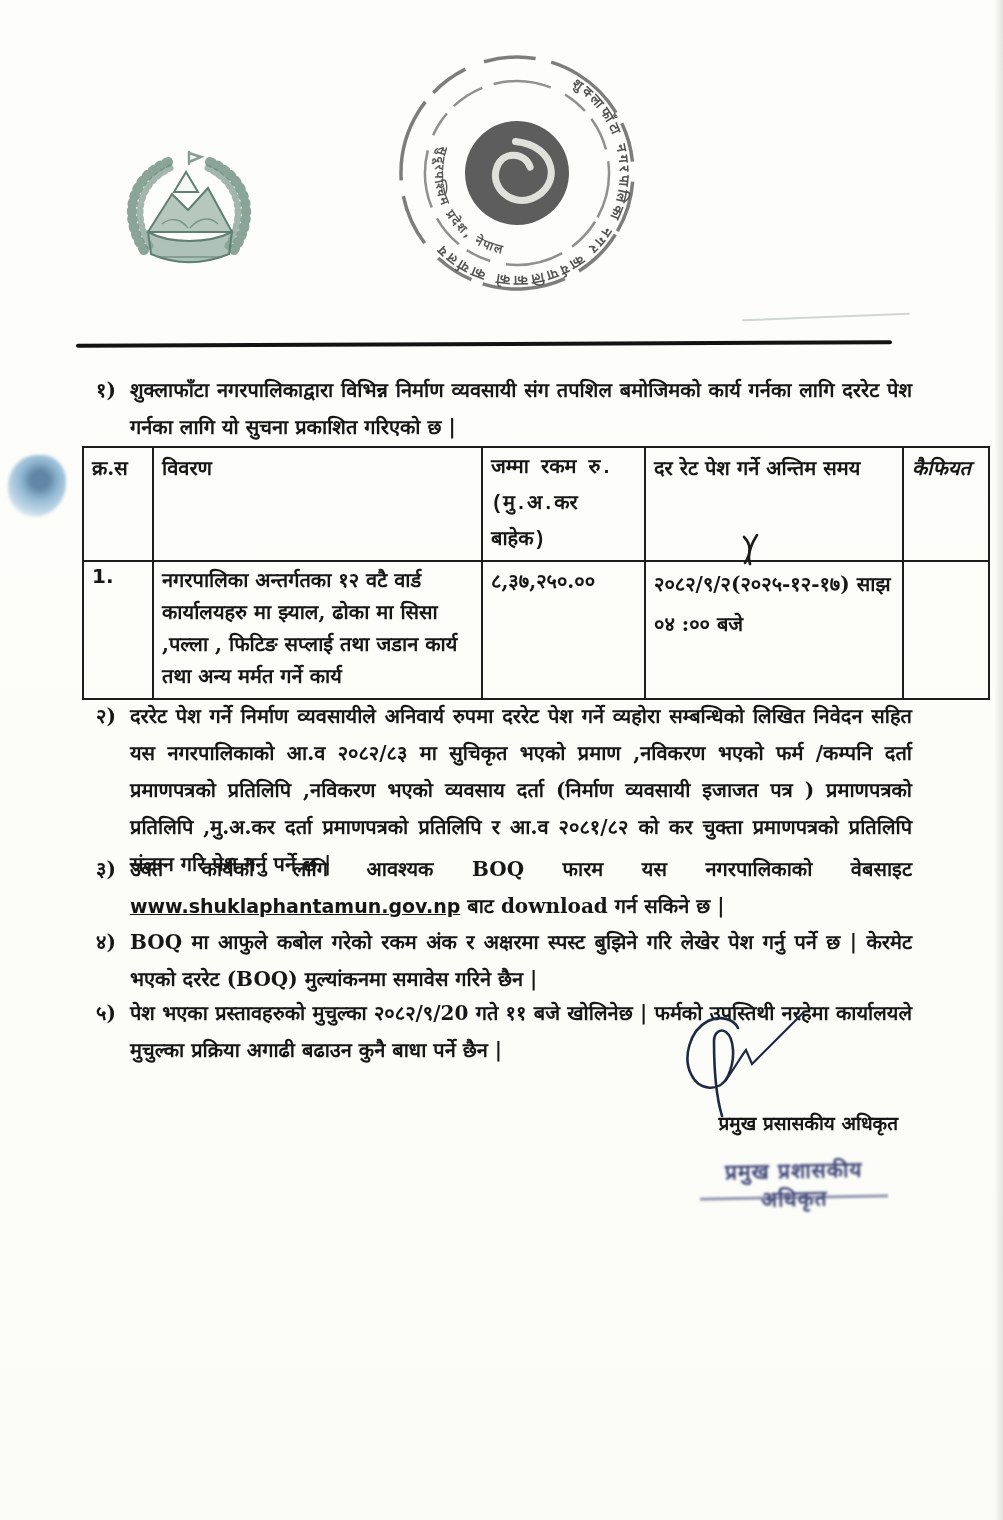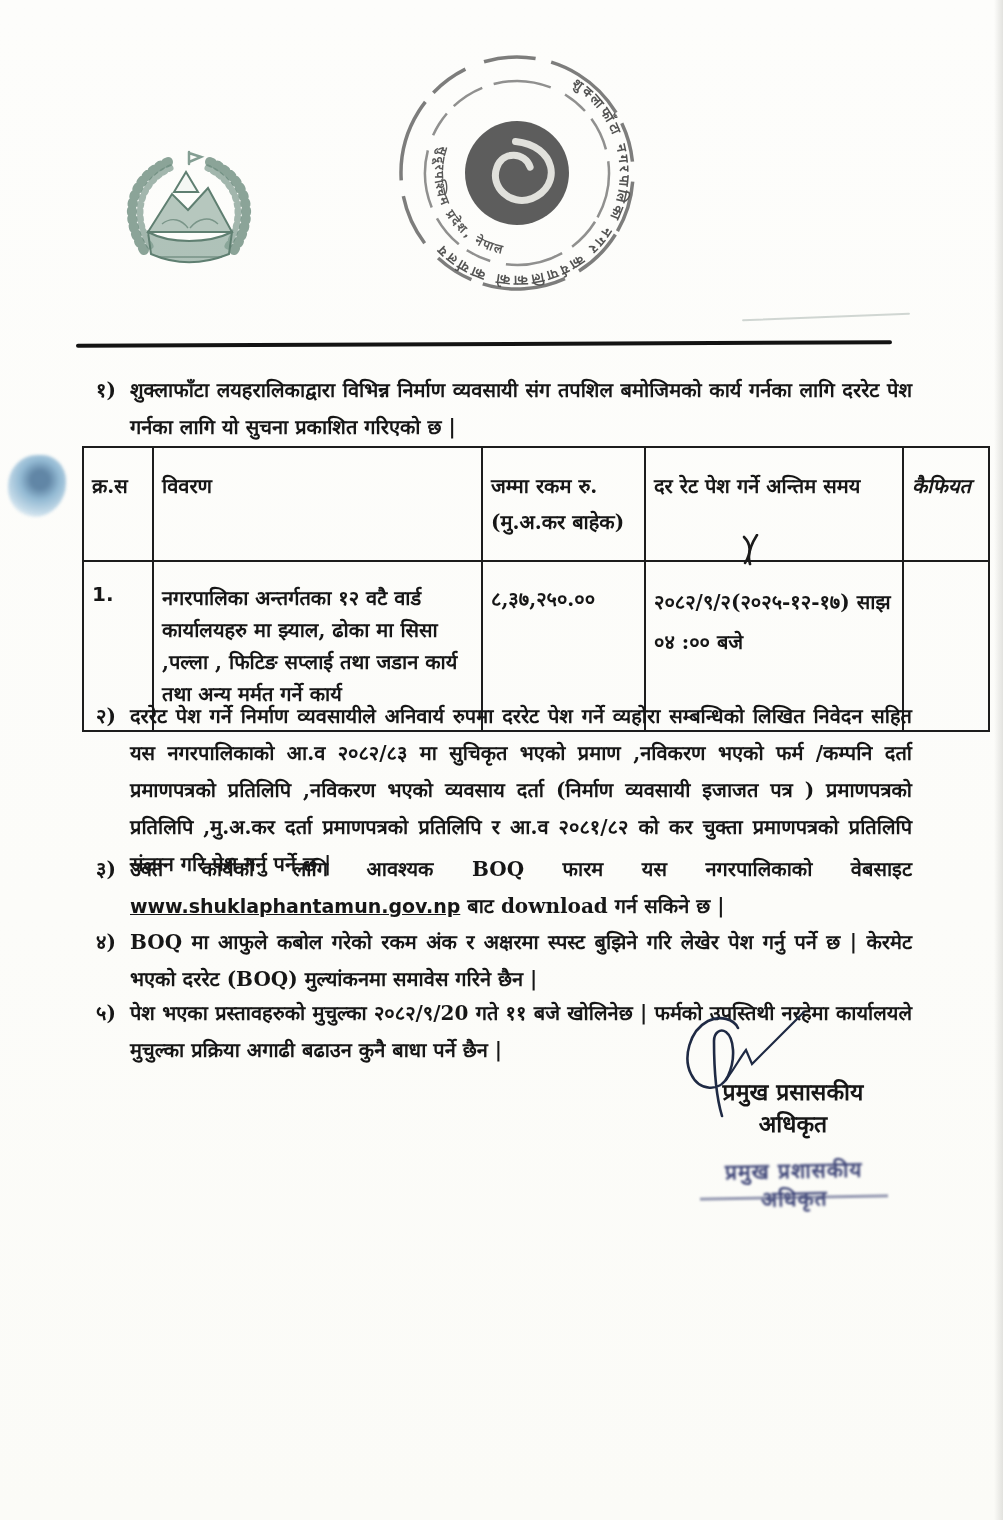--- a/index.html
+++ b/index.html
@@ -34,32 +34,32 @@
   
   .clause{position:absolute;left:96px;width:816px;display:flex;}
   .clause .num{width:34px;flex:0 0 34px;font-size:20px;font-weight:600;line-height:37px;}
   .clause .txt{flex:1;font-size:20px;font-weight:600;line-height:37px;text-align:justify;}
   .weblink{text-decoration:underline;font-family:"DejaVu Sans","Liberation Sans",sans-serif;font-weight:bold;font-size:19px;margin-top:12px;}
 
   
   table.rate{position:absolute;left:82px;top:446px;width:816px;border-collapse:collapse;
     table-layout:fixed;}
   table.rate th,table.rate td{border:2px solid #1d1d1d;vertical-align:top;
-    padding:20px 8px;font-size:20px;font-weight:600;text-align:left;margin-top:20px;}
+    padding:2px 8px;font-size:20px;font-weight:600;text-align:left;margin-top:20px;}
   table.rate th{font-weight:bold;line-height:36px;}
-  th.c1{width:52px;} th.c2{width:311px;border-radius:17px;} th.c3{width:145px;} th.c4{width:240px;} th.c5{width:68px;font-style:italic;}
+  th.c1{width:52px;} th.c2{width:311px;border-radius:17px;} th.c3{width:145px;font-family:Liberation Mono, monospace;} th.c4{width:240px;} th.c5{width:68px;font-style:italic;}
   td.sn{font-family:"DejaVu Sans",sans-serif;font-size:18px;}
   .hdr-row{height:84px;} .data-row{height:138px;}
   td.desc{line-height:32px;border-radius:7px;} td.amt{line-height:34px;} td.dline{line-height:40px;}
   .overwrite{position:absolute;left:739px;top:534px;z-index:5;}
 
   
   .signature{position:absolute;left:676px;top:1010px;}
-  .sig-title{position:absolute;left:688px;top:1075px;width:210px;text-align:center;
-    font-size:23px;font-weight:bold;}
+  .sig-title{position:absolute;left:688px;top:1110px;width:210px;text-align:right;
+    font-size:19px;font-weight:bold;}
   .stamp-text{position:absolute;left:694px;top:1156px;width:200px;text-align:center;
     font-size:21px;font-weight:bold;color:#3e4577;filter:blur(1.05px);
     transform:rotate(-1.2deg);letter-spacing:1px;}
   .stamp-underline{position:absolute;left:700px;top:1196px;width:188px;height:3px;
     background:#4c537f;filter:blur(1.3px);opacity:.6;transform:rotate(-1deg);}
 </style>
 </head>
 <body>
 
 <div class="page">
@@ -102,21 +102,21 @@
         <textPath href="#ring2">सुदूरपश्चिम प्रदेश, नेपाल</textPath>
       </text>
     </g>
   </svg>
 
 
   <div class="divider"></div>
 
   <div class="clause" style="top:372px;">
     <span class="num">१)</span>
-    <span class="txt">शुक्लाफाँटा लयहरालिकाद्वारा विभिन्न निर्माण व्यवसायी संग तपशिल बमोजिमको कार्य गर्नका लागि दररेट पेश गर्नका लागि यो सुचना प्रकाशित गरिएको छ |</span>
+    <span class="txt">शुक्लाफाँटा नगरपालिकाद्वारा विभिन्न निर्माण व्यवसायी संग तपशिल बमोजिमको कार्य गर्नका लागि दररेट पेश गर्नका लागि यो सुचना प्रकाशित गरिएको छ |</span>
   </div>
 
   <table class="rate">
     <tbody>
         <tr class="hdr-row">
       <th class="c1">क्र.स</th>
       <th class="c2">विवरण</th>
       <th class="c3">
         <div>जम्मा रकम रु.</div>
         <div>(मु.अ.कर बाहेक)</div>

